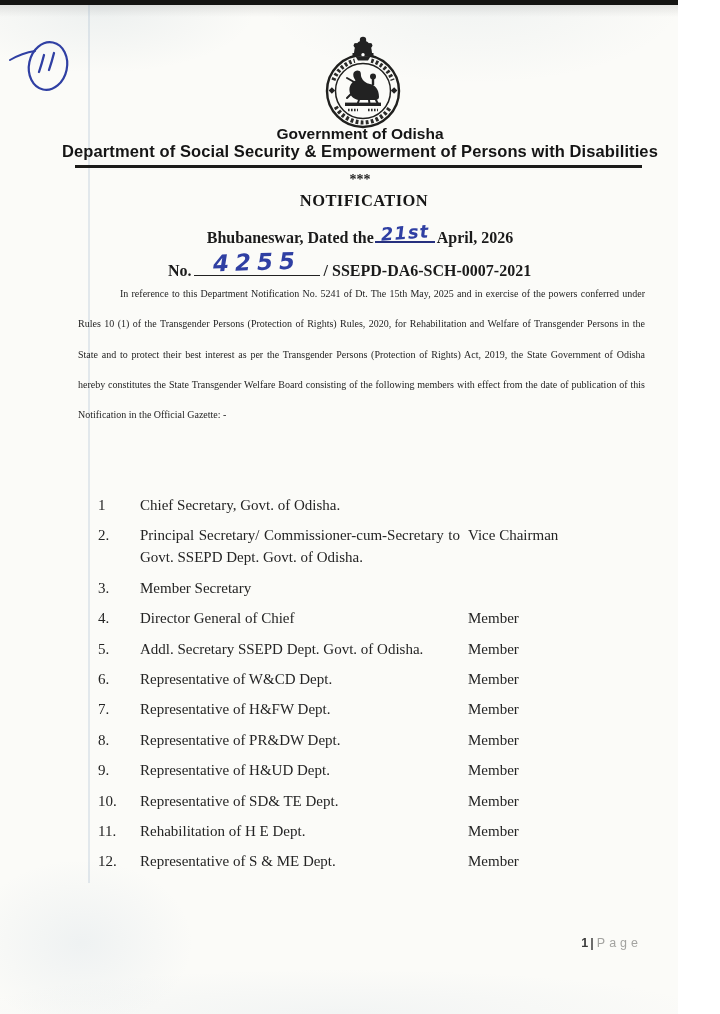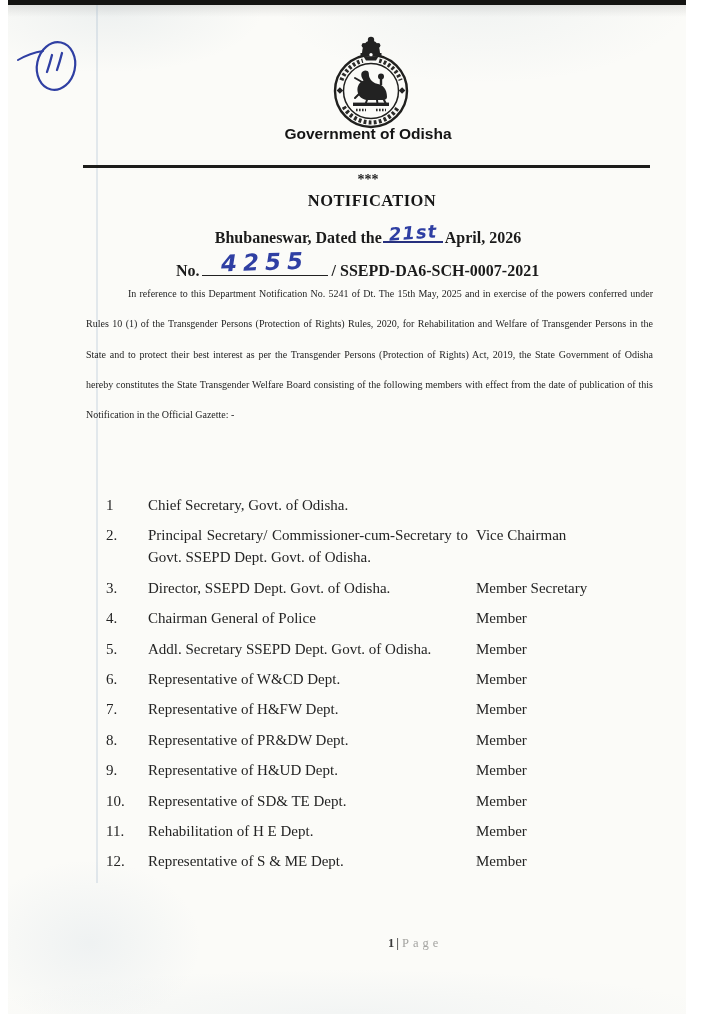--- a/index.html
+++ b/index.html
@@ -3,21 +3,20 @@
 <meta charset="utf-8">
 <style>
   html,body{margin:0;padding:0;}
   .page{
     position:relative;
     width:678px;height:1014px;
     background:#fbfbf8;
     font-family:"Liberation Serif", serif;
     color:#262626;
     overflow:hidden;
-    margin-left:8px;
   }
   
   .page::before{
     content:"";position:absolute;inset:0;pointer-events:none;z-index:0;
     background:
       radial-gradient(220px 90px at 15% 1%, rgba(120,150,170,0.10), transparent 70%),
       radial-gradient(300px 120px at 70% 0%, rgba(120,150,170,0.08), transparent 70%),
       radial-gradient(160px 120px at 12% 93%, rgba(130,160,190,0.10), transparent 70%),
       radial-gradient(500px 60px at 50% 100%, rgba(130,160,190,0.07), transparent 75%);
   }
@@ -63,22 +62,22 @@
     font-size:10px;line-height:30.3px;text-align:justify;text-indent:42px;color:#242424;}
 
   
   .members{top:494px;left:98px;width:535px;}
   .mrow{display:flex;align-items:flex-start;margin-bottom:8.4px;font-size:15px;line-height:22px;color:#242424;}
   .sl{width:42px;flex:none;}
   .desig{width:320px;flex:none;padding-right:8px;text-align:justify;}
   .role{flex:1;}
 
   
-  .footer{top:936px;left:380px;width:262px;
-    font-family:Liberation Serif, serif;font-size:12.5px;white-space:nowrap;}
+  .footer{top:936px;left:380px;width:262px;text-align:right;
+    font-family:Liberation Sans, sans-serif;font-size:12.5px;white-space:nowrap;}
   .footer .pno{font-weight:bold;color:#3a3a3a;}
   .footer .sep{color:#4a4a4a;font-weight:bold;margin:0 3px 0 2px;}
   .footer .plabel{color:#a3a3a0;letter-spacing:4px;}
   .ink{stroke:#2f3fa3;}
 </style>
 </head>
 <body>
 
 <div class="page">
   <div class="scan-strip"></div>
@@ -113,20 +112,21 @@
     <circle cx="39" cy="7" r="3.2" fill="#222"></circle>
     <circle cx="32" cy="12.5" r="2.4" fill="#222"></circle>
     <circle cx="46" cy="12.5" r="2.4" fill="#222"></circle>
     <path d="M30,20 C30.5,11 34.5,7.5 39,7.5 C43.5,7.5 47.5,11 48,20 Z" fill="#222"></path>
     <rect x="28.5" y="20" width="21" height="3.6" fill="#222"></rect>
     <circle cx="39" cy="21.8" r="1.7" fill="#fff"></circle>
     <path d="M31.5,23.6 L46.5,23.6 L44,27.6 L34,27.6 Z" fill="#222"></path>
   </svg>
 
   <div class="layer gov-title">Government of Odisha</div>
+  <div class="layer dept-title">Department of Social Security &amp; Empowerment of Persons with Disabilities</div>
   <div class="layer head-rule"></div>
   <div class="layer stars">***</div>
   <div class="layer notif-title">NOTIFICATION</div>
 
   <div class="layer dateline">
     <span>Bhubaneswar, Dated the</span>
     <span class="blank-day">
       <span class="hw hw-day">21st</span>
     </span>
     <span>April, 2026</span>
@@ -147,26 +147,25 @@
       <span class="sl">1</span>
       <span class="desig">Chief Secretary, Govt. of Odisha.</span>
     </div>
     <div class="mrow">
       <span class="sl">2.</span>
       <span class="desig">Principal Secretary/ Commissioner-cum-Secretary to Govt. SSEPD Dept. Govt. of Odisha.</span>
       <span class="role">Vice Chairman</span>
     </div>
     <div class="mrow">
       <span class="sl">3.</span>
-      <span class="desig">Director, SSEPD Dept. Govt. of Odisha.</span>
       <span class="role">Member Secretary</span>
     </div>
     <div class="mrow">
       <span class="sl">4.</span>
-      <span class="desig">Chairman General of Police</span>
+      <span class="desig">Director General of Chief</span>
       <span class="role">Member</span>
     </div>
     <div class="mrow">
       <span class="sl">5.</span>
       <span class="desig">Addl. Secretary SSEPD Dept. Govt. of Odisha.</span>
       <span class="role">Member</span>
     </div>
     <div class="mrow">
       <span class="sl">6.</span>
       <span class="desig">Representative of W&amp;CD Dept.</span>

